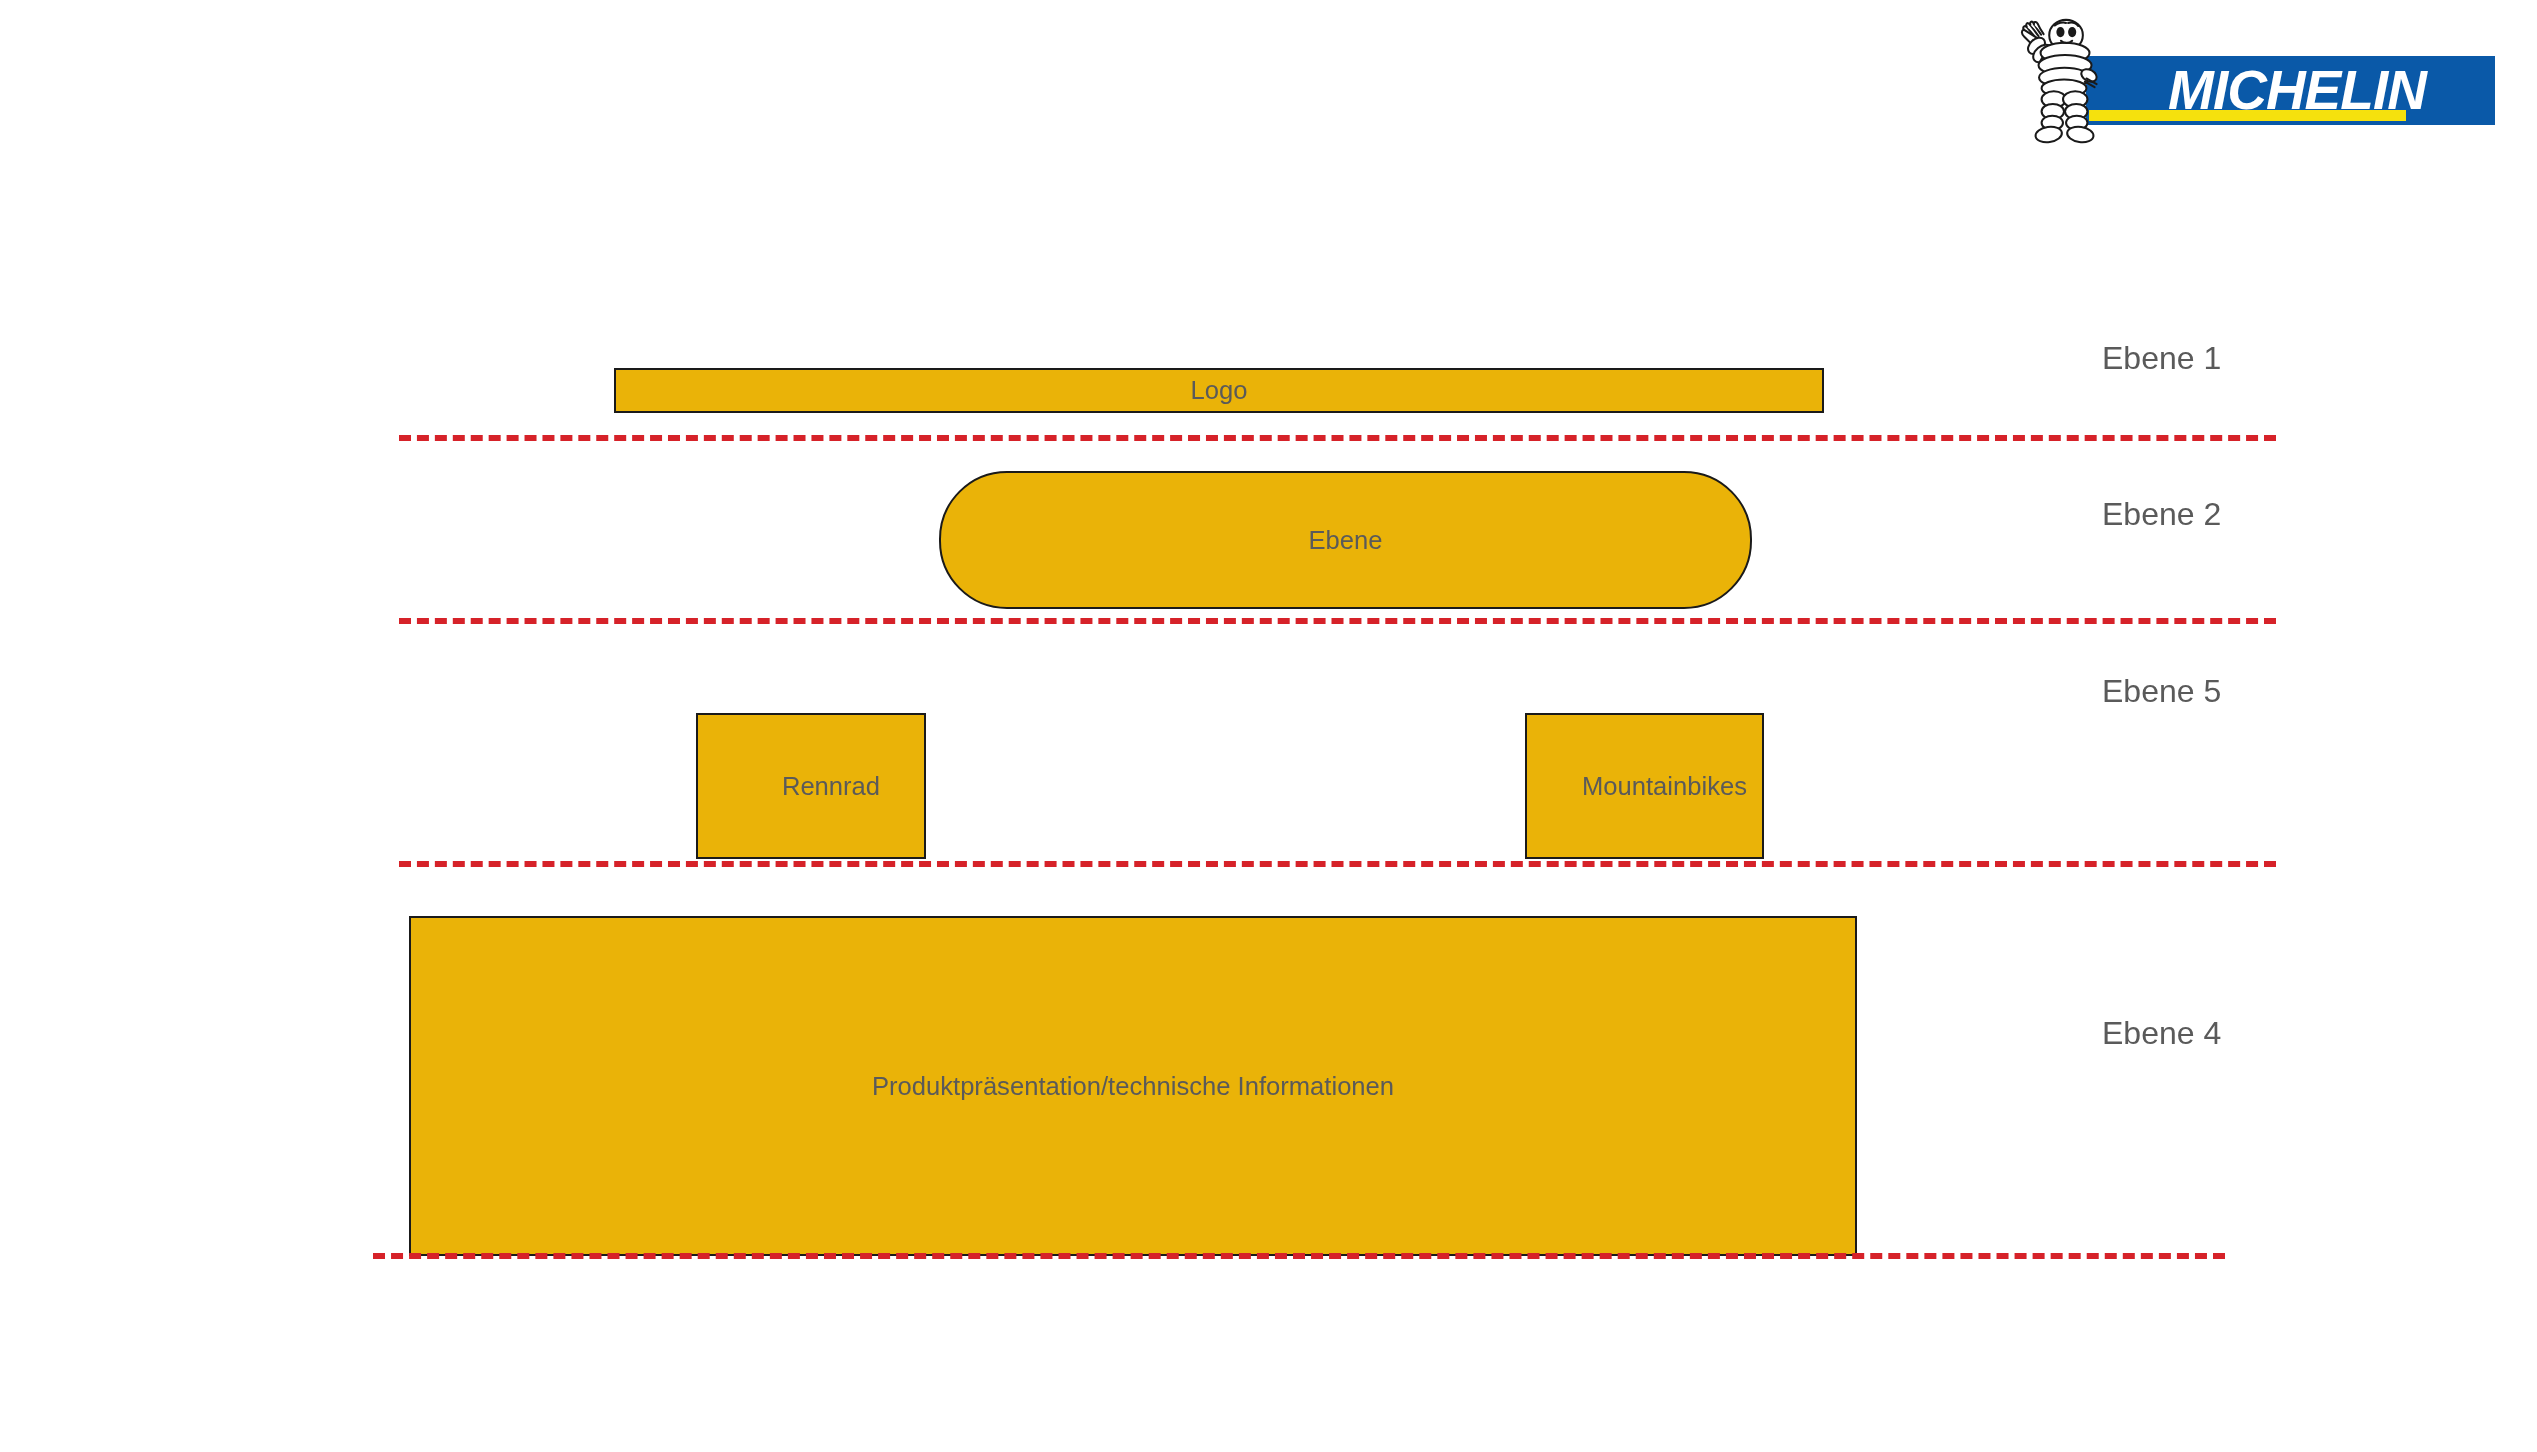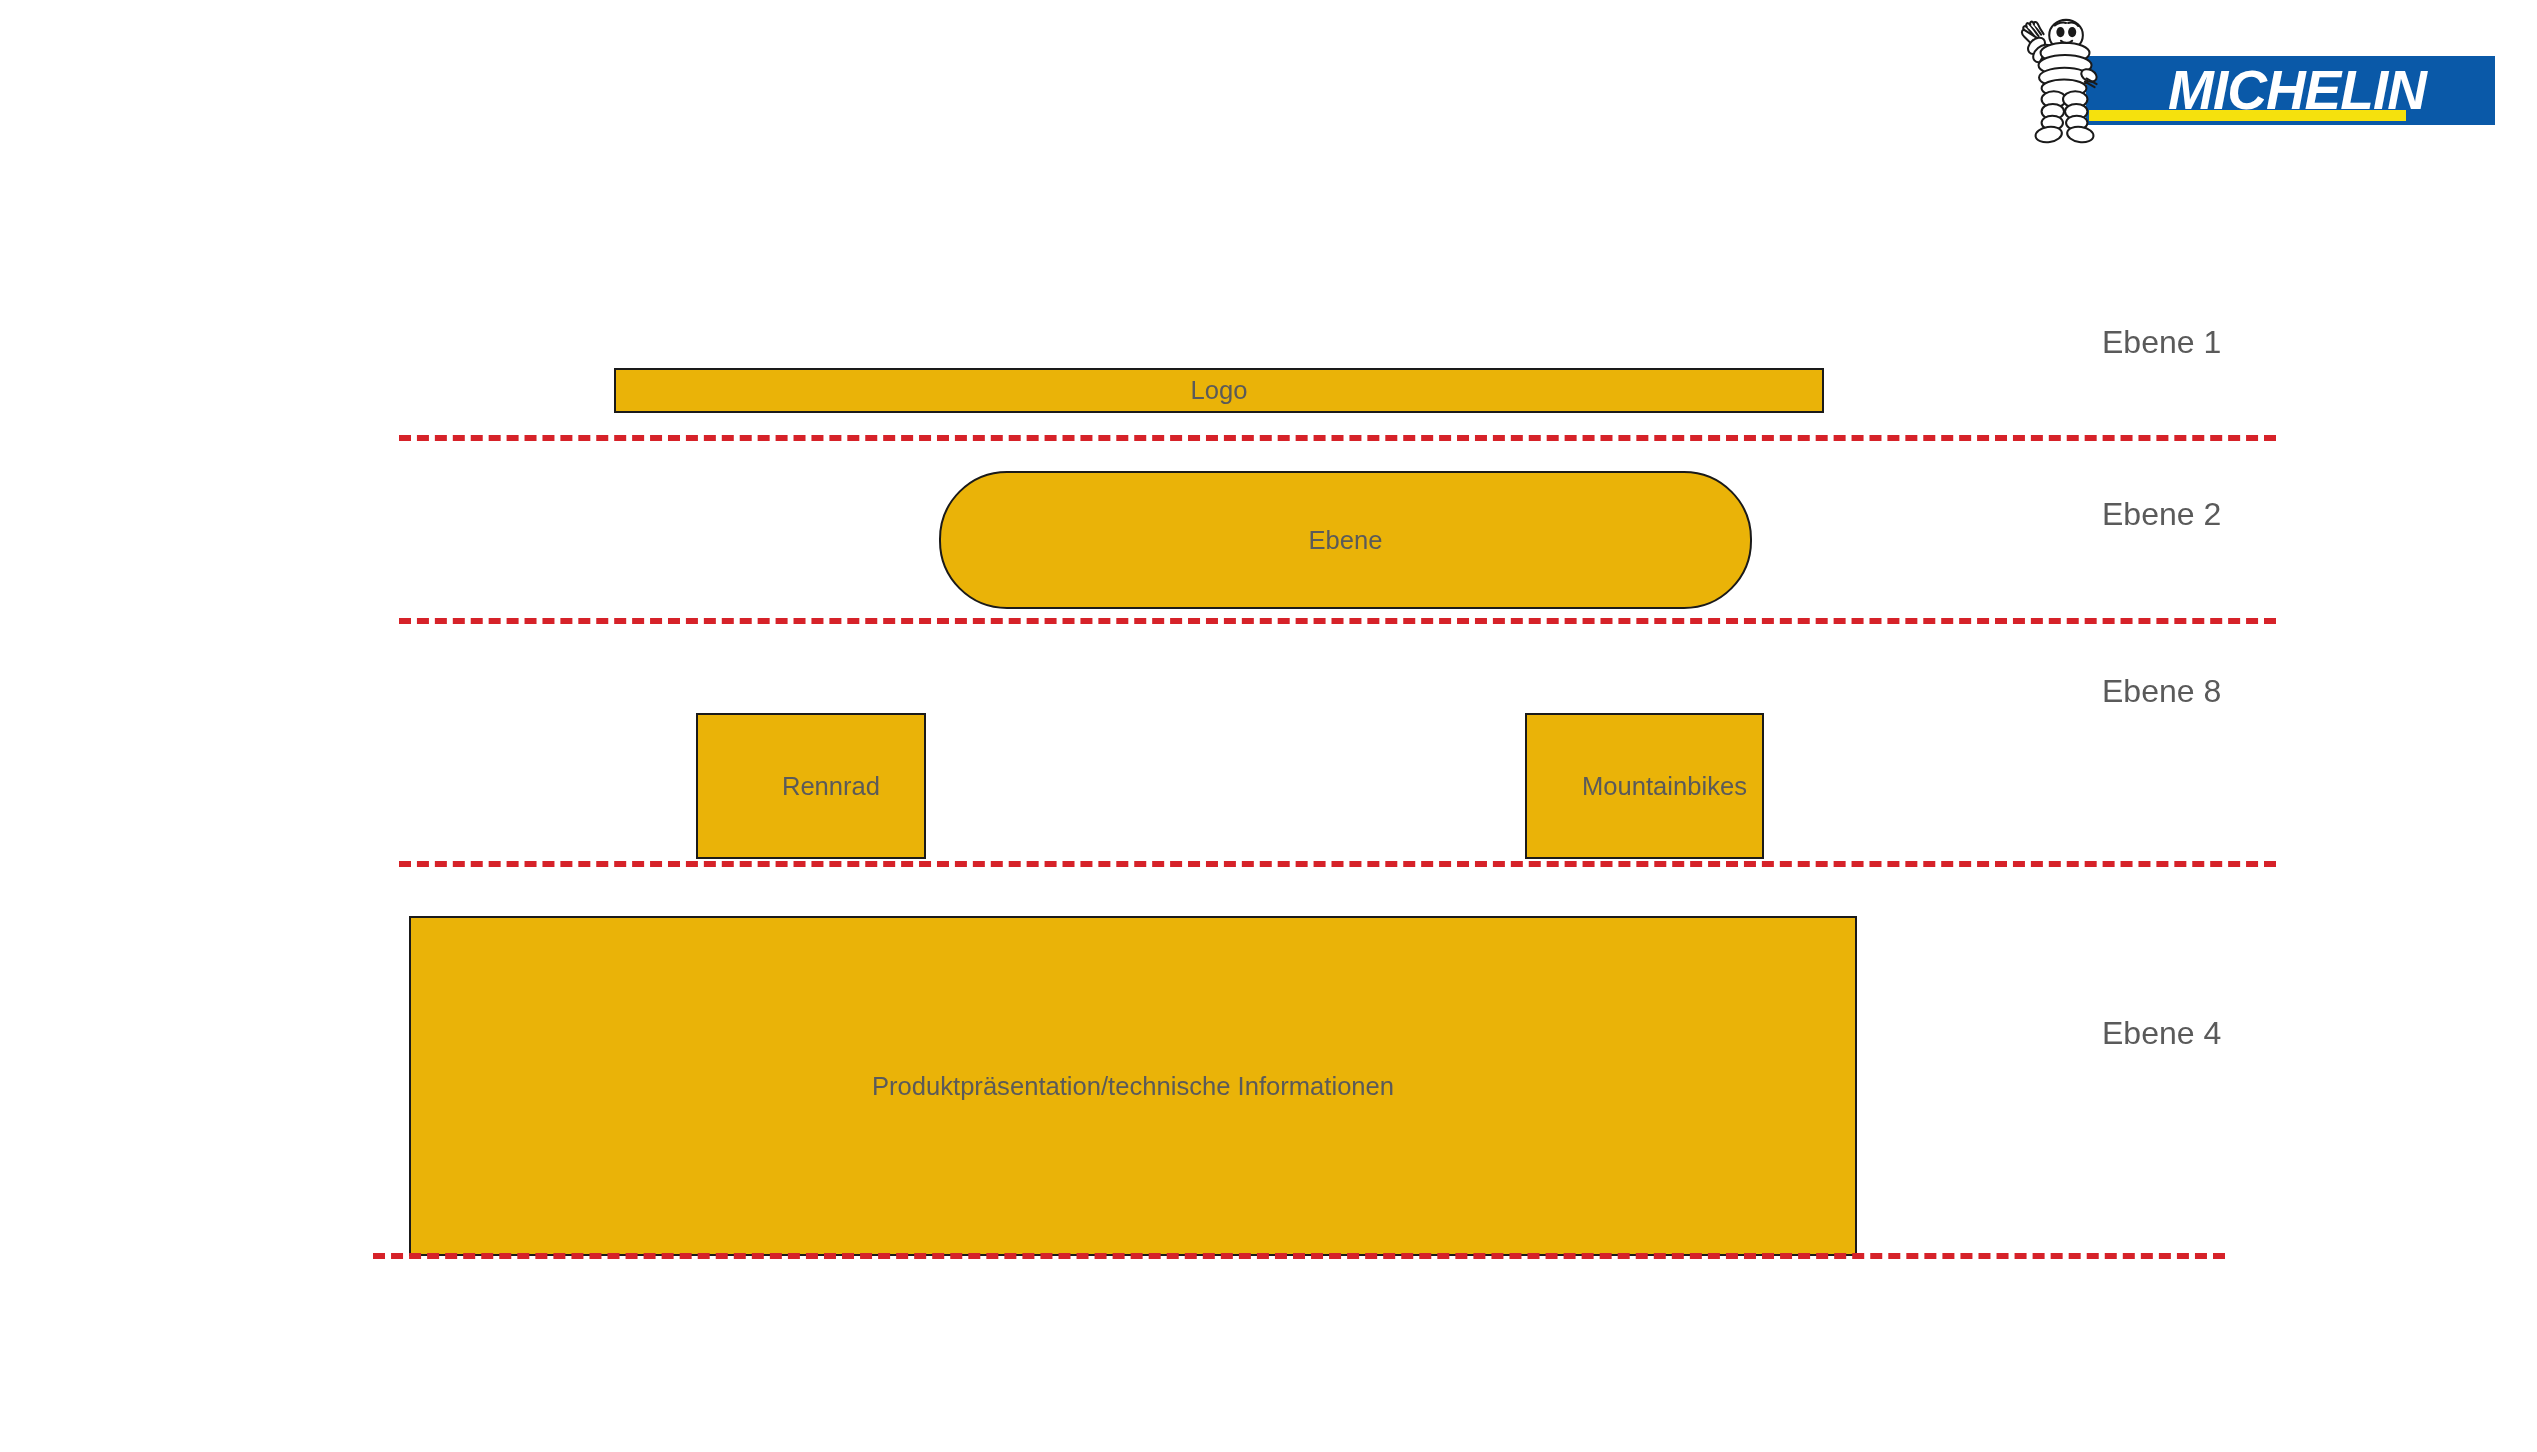--- a/index.html
+++ b/index.html
@@ -89,21 +89,21 @@
 
   
   .ebene{
     position:absolute;
     left:2102px;
     color:#5a5a5a;
     font-size:32px;
     font-family:"Liberation Sans", sans-serif;
     white-space:nowrap;
   }
-  .eb-1{top:324px;text-align:center;}
+  .eb-1{top:340px;text-align:center;}
   .eb-2{top:496px;}
   .eb-3{top:673px;}
   .eb-4{top:1015px;}
 </style>
 </head>
 <body>
 
 <div class="canvas">
 
   <div class="brand-logo">
@@ -165,17 +165,17 @@
 
   <div class="shape shape-cat cat-1">Rennrad</div>
   <div class="shape shape-cat cat-3">Mountainbikes</div>
 
   <div class="shape shape-product">Produktpräsentation/technische Informationen</div>
 
   <div class="divider div-4"></div>
 
   <div class="ebene eb-1">Ebene 1</div>
   <div class="ebene eb-2">Ebene 2</div>
-  <div class="ebene eb-3">Ebene 8</div>
+  <div class="ebene eb-3">Ebene 5</div>
   <div class="ebene eb-4">Ebene 4</div>
 
 </div>
 
 
 </body></html>

